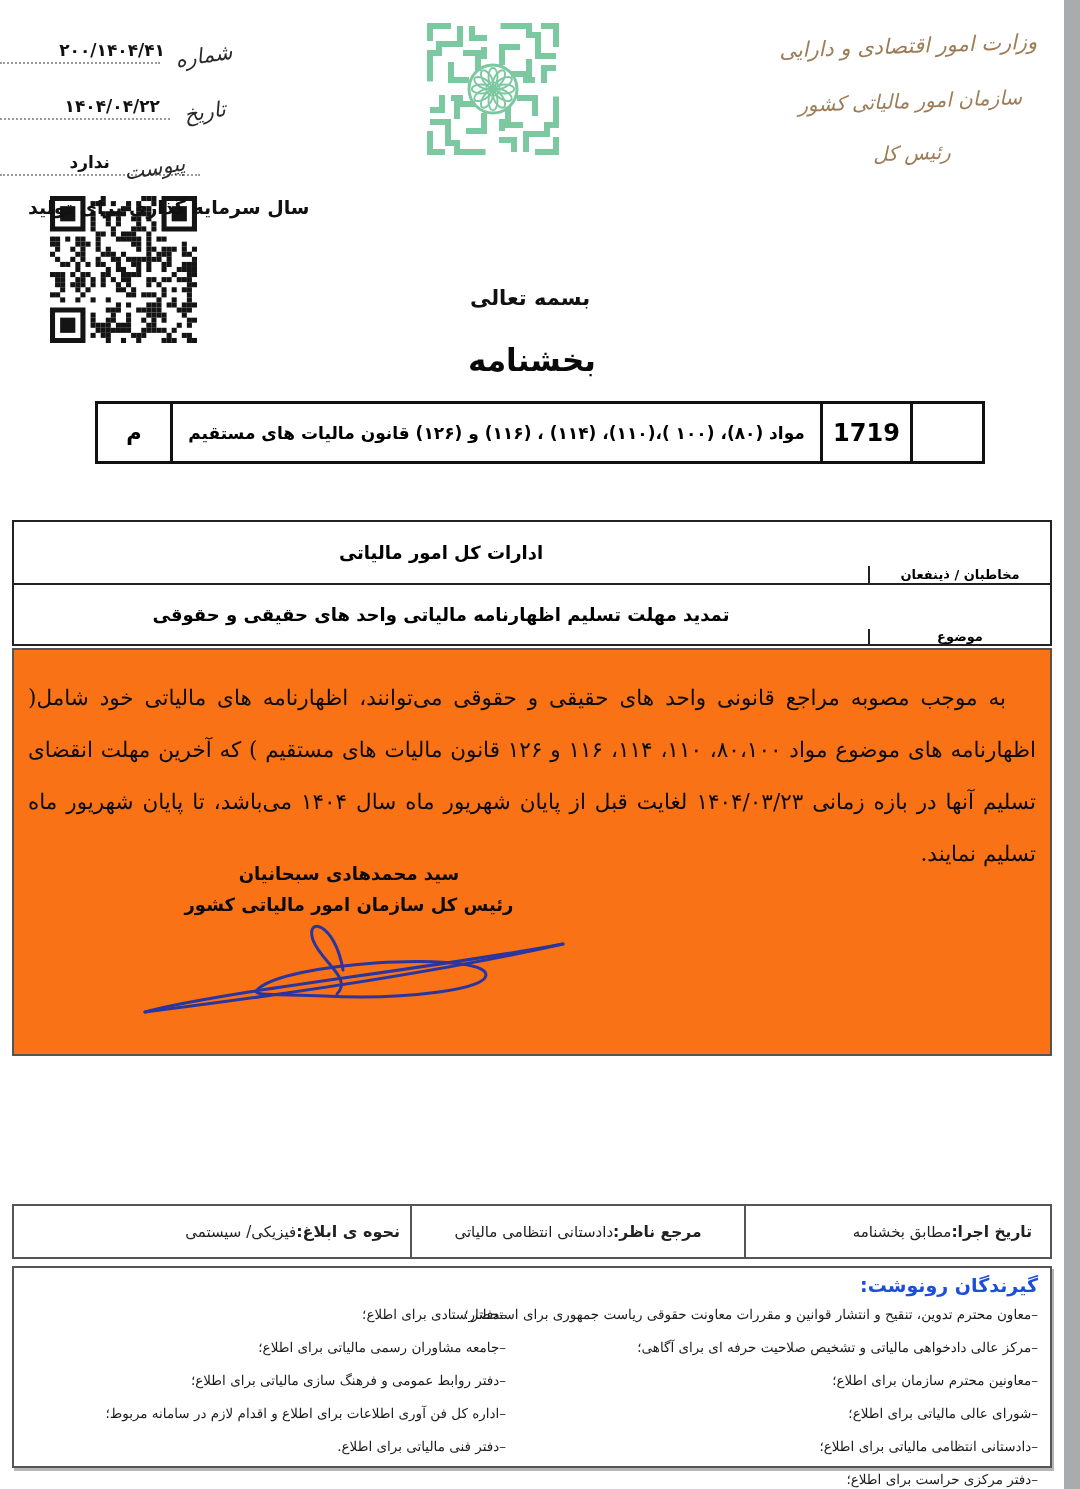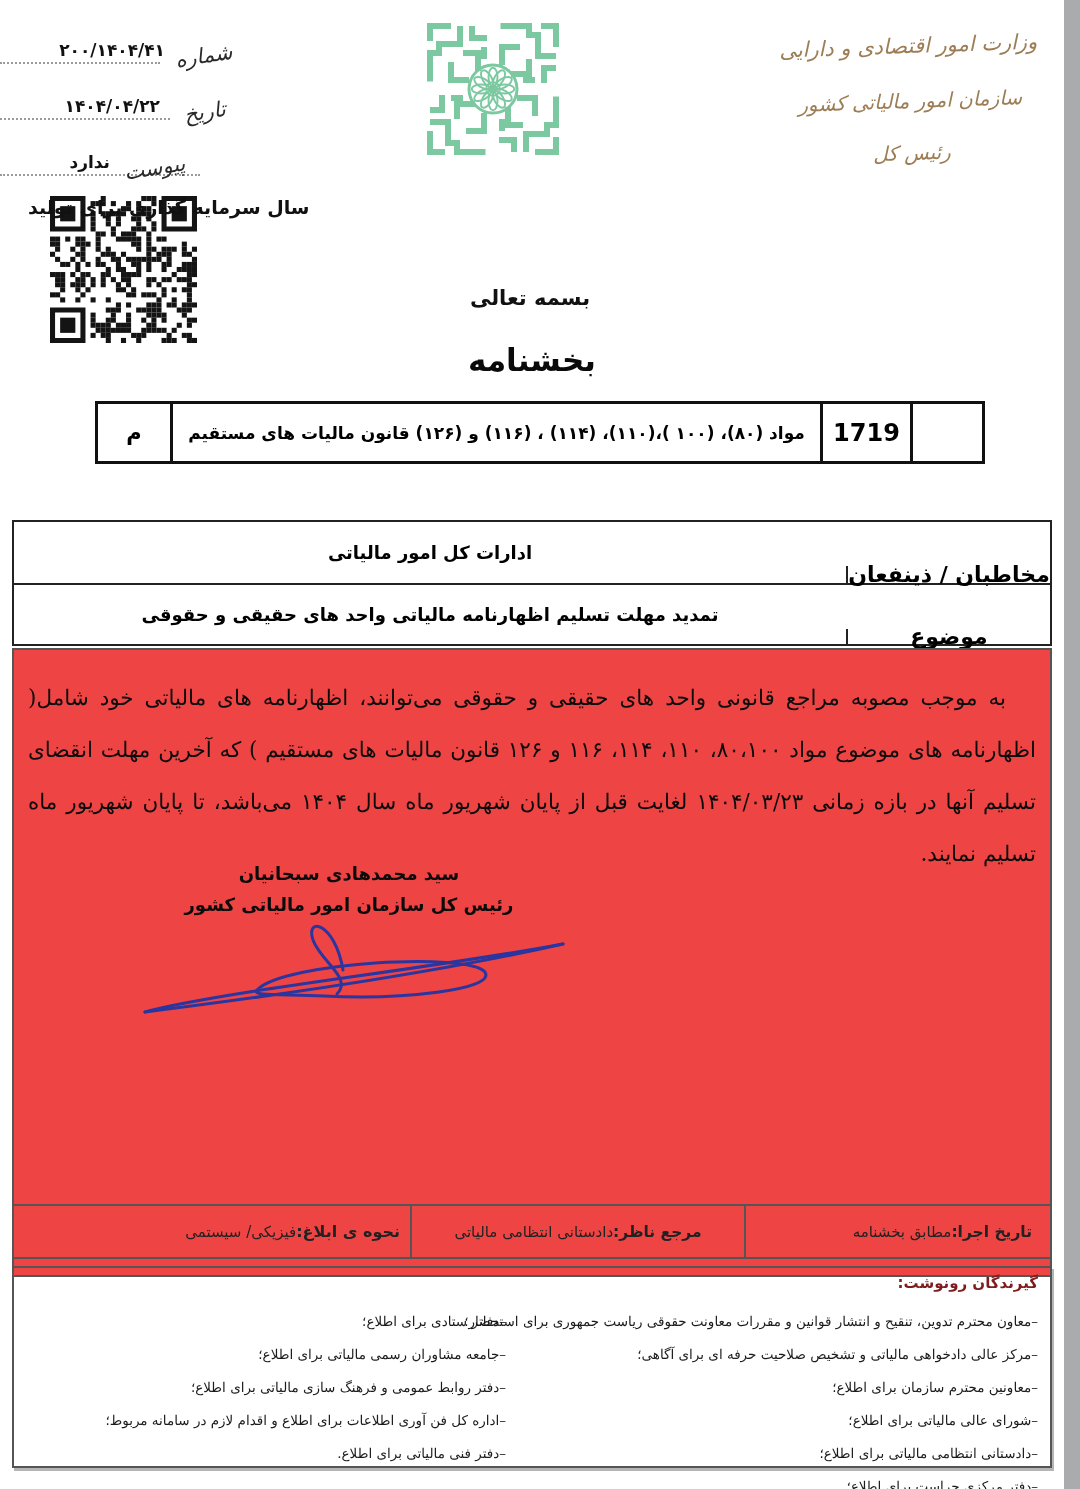--- a/index.html
+++ b/index.html
@@ -49,49 +49,49 @@
   .subject-table .cell:first-child { border-right-width:3px; }
   .cell-blank  { width:75px; }
   .cell-year   { width:90px; font-weight:700; font-size:24px; }
   .cell-articles { width:650px; font-weight:700; font-size:17px; }
   .cell-code   { width:75px; font-weight:700; font-size:21px; }
 
   
   .info-table { position:absolute; top:520px; left:12px; width:1040px; border:2px solid #222; }
   .info-row { display:flex; direction:rtl; height:61px; }
   .info-row + .info-row { border-top:2px solid #222; }
-  .info-label { width:204px; border-left:2px solid #222; display:flex; align-items:center;
-    justify-content:center; font-weight:700; font-size:22px;margin-top:44px; }
+  .info-label { width:182px; border-left:2px solid #222; display:flex; align-items:center;
+    justify-content:center; font-weight:700; font-size:13px;margin-top:44px; }
   .info-value { flex:1; display:flex; align-items:center; justify-content:center;
     font-weight:700; font-size:18px; }
 
   
-  .body-box { position:absolute; top:648px; left:12px; width:1040px; height:629px;
-    border:2px solid #555; background:#ef4444; }
+  .body-box { position:absolute; top:648px; left:12px; width:1040px; height:408px;
+    border:2px solid #555; background:#f97316; }
   .body-text { position:absolute; top:22px; right:14px; left:14px;
     font-family:"DejaVu Serif", serif; font-size:21.5px; line-height:52px;
     text-align:justify; color:#0c0c0c; text-indent:30px; direction:rtl; }
   .signer { position:absolute; top:208px; left:120px; width:430px; text-align:center;
     font-weight:700; font-size:18px; line-height:31px; color:#0c0c0c; }
   .signature { position:absolute; top:248px; left:125px; width:430px; height:130px; }
 
   
   .footer-row { position:absolute; top:1204px; left:12px; width:1040px; height:55px;
     display:flex; direction:rtl; border:2px solid #555; }
   .footer-cell { display:flex; align-items:center; font-size:15px; color:#222; }
   .footer-cell b { font-weight:700; font-size:15.5px; }
   .fc-exec { width:306px; border-left:2px solid #555; justify-content:flex-start; padding-right:18px; }
   .fc-ref  { width:334px; border-left:2px solid #555; justify-content:center; }
   .fc-notify { flex:1; justify-content:flex-start; padding-right:10px; }
   .fc-notify b { font-size:16px; }
 
   
   .recip-box { position:absolute; top:1266px; left:12px; width:1040px; height:202px;
     border:2px solid #555; box-shadow:2px 3px 0 rgba(120,120,120,.55); padding:6px 12px 4px 10px; }
-  .recip-title { font-weight:700; font-size:15px; color:#7f1d1d; margin-bottom:13px; }
+  .recip-title { font-weight:700; font-size:19px; color:#1d4ed8; margin-bottom:2px; }
   .recip-cols { display:flex; direction:rtl; }
   .recip-col { list-style:none; font-family:"DejaVu Serif", serif; font-size:13.5px; color:#1b1b1b; }
   .recip-col li { height:33px; line-height:33px; white-space:nowrap; }
   .col-right { width:532px; }
   .col-left  { flex:1; }
 </style>
 </head>
 <body>
 
 <div id="page">

